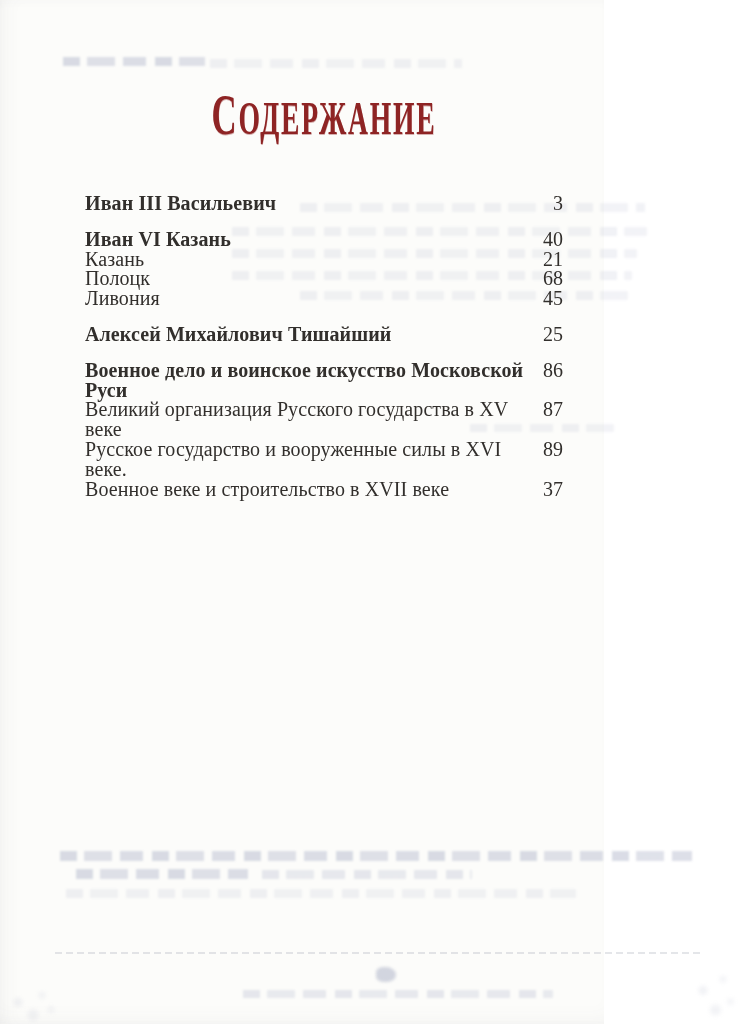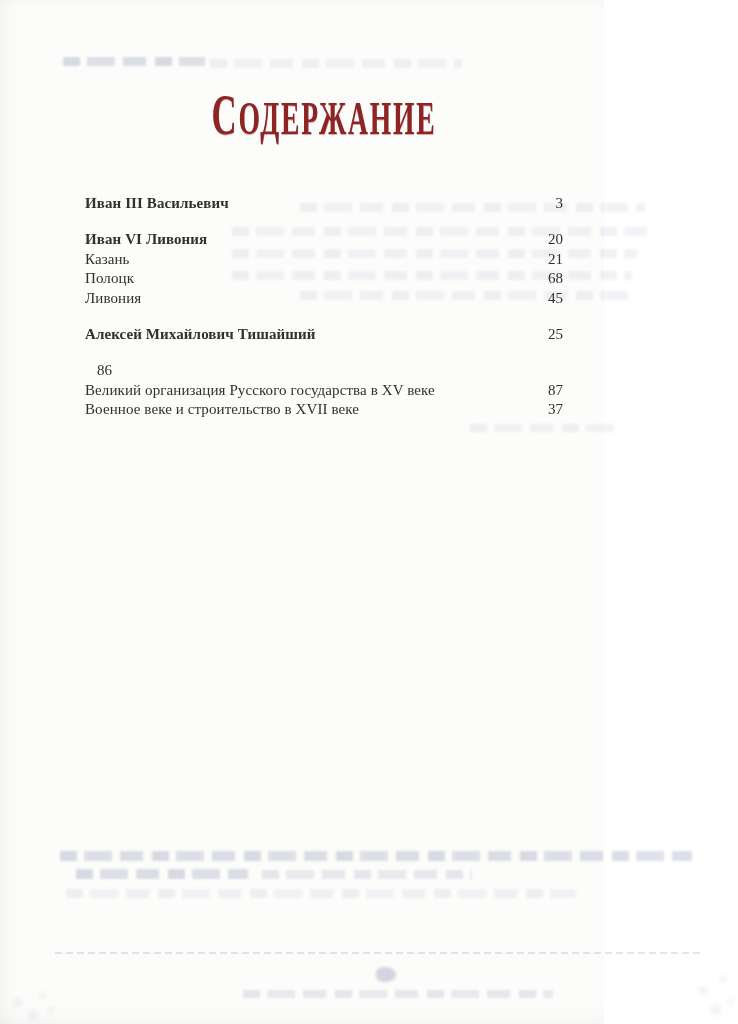--- a/index.html
+++ b/index.html
@@ -47,21 +47,21 @@
     font-size: 58px;
   }
 
   
   .toc {
     position: absolute;
     top: 194px;
     left: 85px;
     right: 41px;
     color: var(--body-text, #322f2c);
-    font-size: 15px;
+    font-size: 20px;
   }
   .toc-group { margin: 0 0 16px 0; }
   .toc-group:last-child { margin-bottom: 0; }
   .toc-row {
     display: flex;
     justify-content: space-between;
     align-items: baseline;
     line-height: 19.8px;
   }
   .toc-row .label { letter-spacing: 0.1px; }
@@ -137,22 +137,22 @@
 
   <div class="toc" id="toc-root">
       <div class="toc-group">
         <div class="toc-row bold">
           <span class="label">Иван III Васильевич</span>
           <span class="pagenum">3</span>
         </div>
       </div>
       <div class="toc-group">
         <div class="toc-row bold">
-          <span class="label">Иван VI Ливония</span>
-          <span class="pagenum">20</span>
+          <span class="label">Иван VI Казань</span>
+          <span class="pagenum">40</span>
         </div>
         <div class="toc-row">
           <span class="label">Казань</span>
           <span class="pagenum">21</span>
         </div>
         <div class="toc-row">
           <span class="label">Полоцк</span>
           <span class="pagenum">68</span>
         </div>
         <div class="toc-row">
@@ -161,25 +161,30 @@
         </div>
       </div>
       <div class="toc-group">
         <div class="toc-row bold">
           <span class="label">Алексей Михайлович Тишайший</span>
           <span class="pagenum">25</span>
         </div>
       </div>
       <div class="toc-group">
         <div class="toc-row bold">
+          <span class="label">Военное дело и воинское искусство Московской Руси</span>
           <span class="pagenum">86</span>
         </div>
         <div class="toc-row">
           <span class="label">Великий организация Русского государства в XV веке</span>
           <span class="pagenum">87</span>
+        </div>
+        <div class="toc-row">
+          <span class="label">Русское государство и вооруженные силы в XVI веке.</span>
+          <span class="pagenum">89</span>
         </div>
         <div class="toc-row">
           <span class="label">Военное веке и строительство в XVII веке</span>
           <span class="pagenum">37</span>
         </div>
       </div>
     </div>
 
   <div class="bleed dense" style="left:60px;  top:851px; width:632px; height:10px;"></div>
   <div class="bleed dense" style="left:76px;  top:869px; width:172px; height:10px;"></div>

